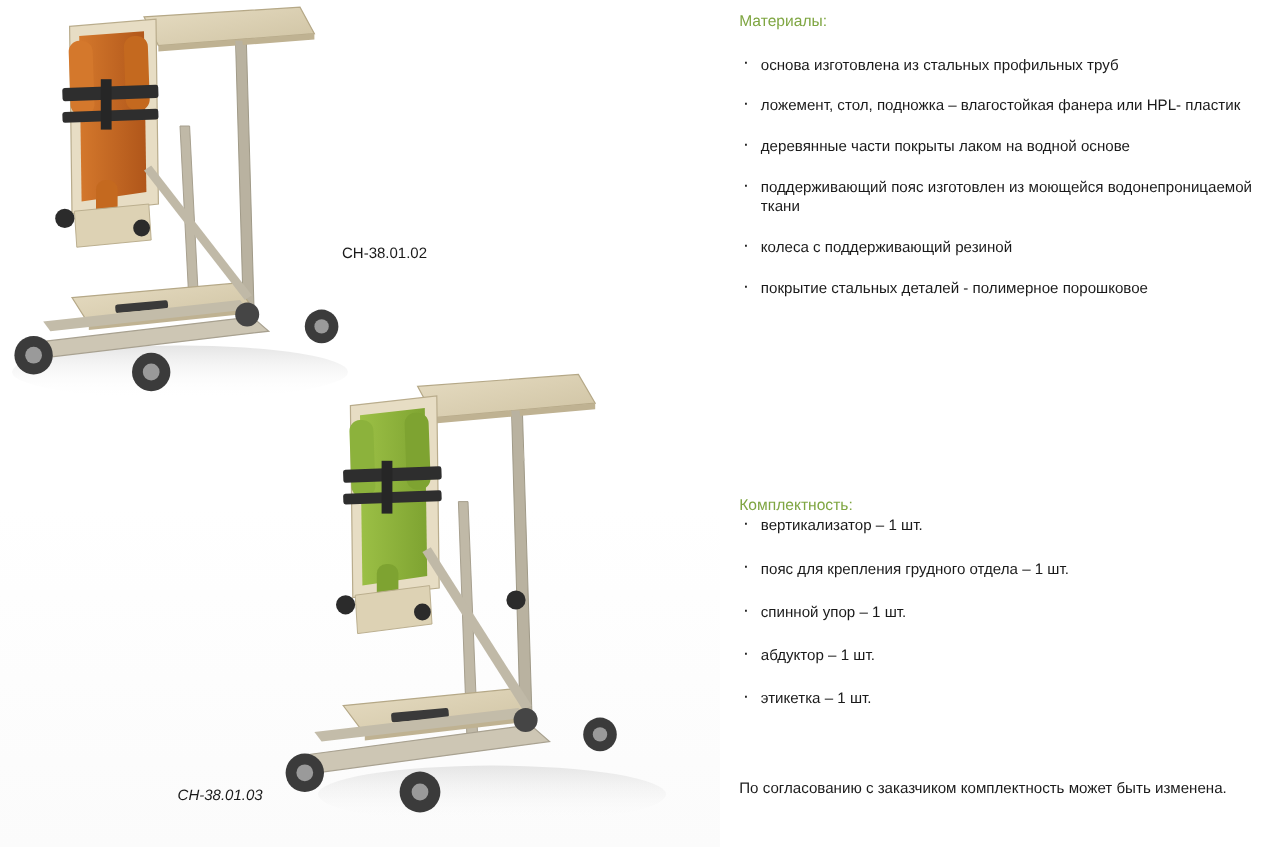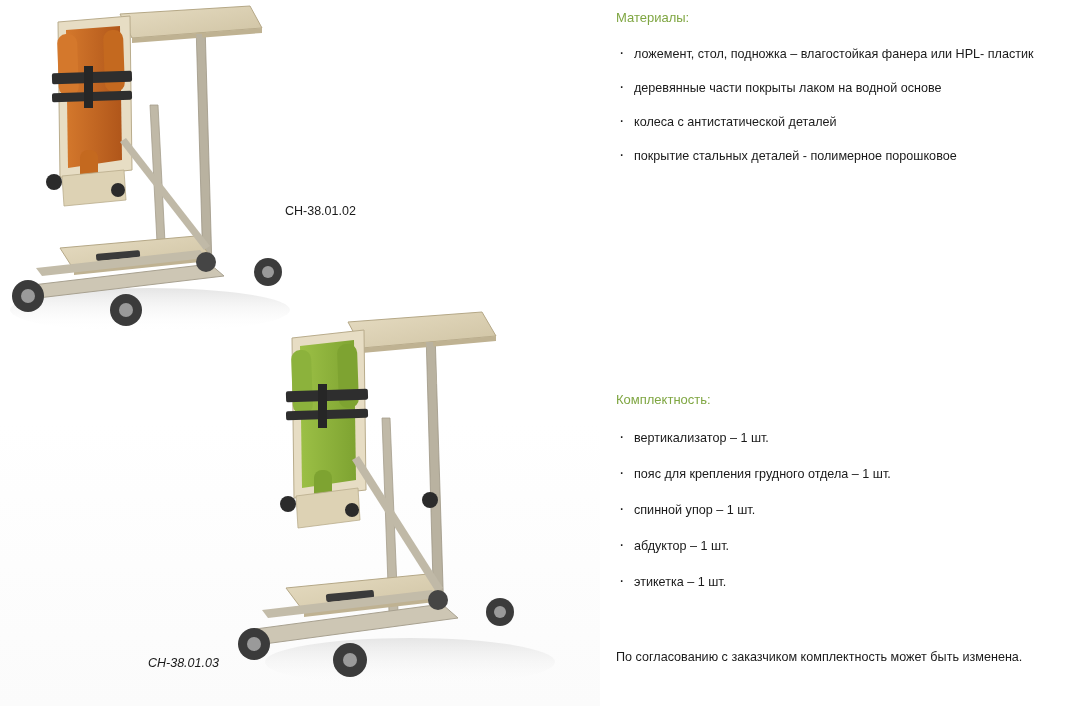--- a/index.html
+++ b/index.html
@@ -50,21 +50,21 @@
     left: 616px; top: 0;
     width: 440px; height: 596px;
   }
   .sect-heading {
     font-size: 13px;
     color: #7fa642;
     margin: 0;
     font-weight: normal;
   }
   .heading-materials { position: absolute; left: 0; top: 10px; }
-  .heading-kit       { position: absolute; left: 0; top: 392px; }
+  .heading-kit       { position: absolute; left: 0; top: 413px; }
 
   ul.bullets {
     list-style: none;
     margin: 0; padding: 0;
     position: absolute;
     left: 0;
     width: 440px;
   }
   ul.materials { top: 46px; }
   ul.kit { top: 430px; }
@@ -231,23 +231,25 @@
     </svg>
   </div>
   <div class="caption caption-bot">CH-38.01.03</div>
 </div>
 
 <div class="text-col">
 
   <h2 class="sect-heading heading-materials">Материалы:</h2>
 
   <ul class="bullets materials">
+    <li>основа изготовлена из стальных профильных труб</li>
     <li>ложемент, стол, подножка – влагостойкая фанера или HPL- пластик</li>
     <li>деревянные части покрыты лаком на водной основе</li>
-    <li>колеса  с антистатической деталей</li>
+    <li>поддерживающий пояс  изготовлен из моющейся водонепроницаемой  ткани</li>
+    <li>колеса  с поддерживающий резиной</li>
     <li>покрытие стальных деталей - полимерное порошковое</li>
   </ul>
 
   <h2 class="sect-heading heading-kit">Комплектность:</h2>
 
   <ul class="bullets kit">
     <li>вертикализатор  – 1 шт.</li>
     <li>пояс для крепления грудного отдела  – 1 шт.</li>
     <li>спинной упор – 1 шт.</li>
     <li>абдуктор   – 1 шт.</li>

